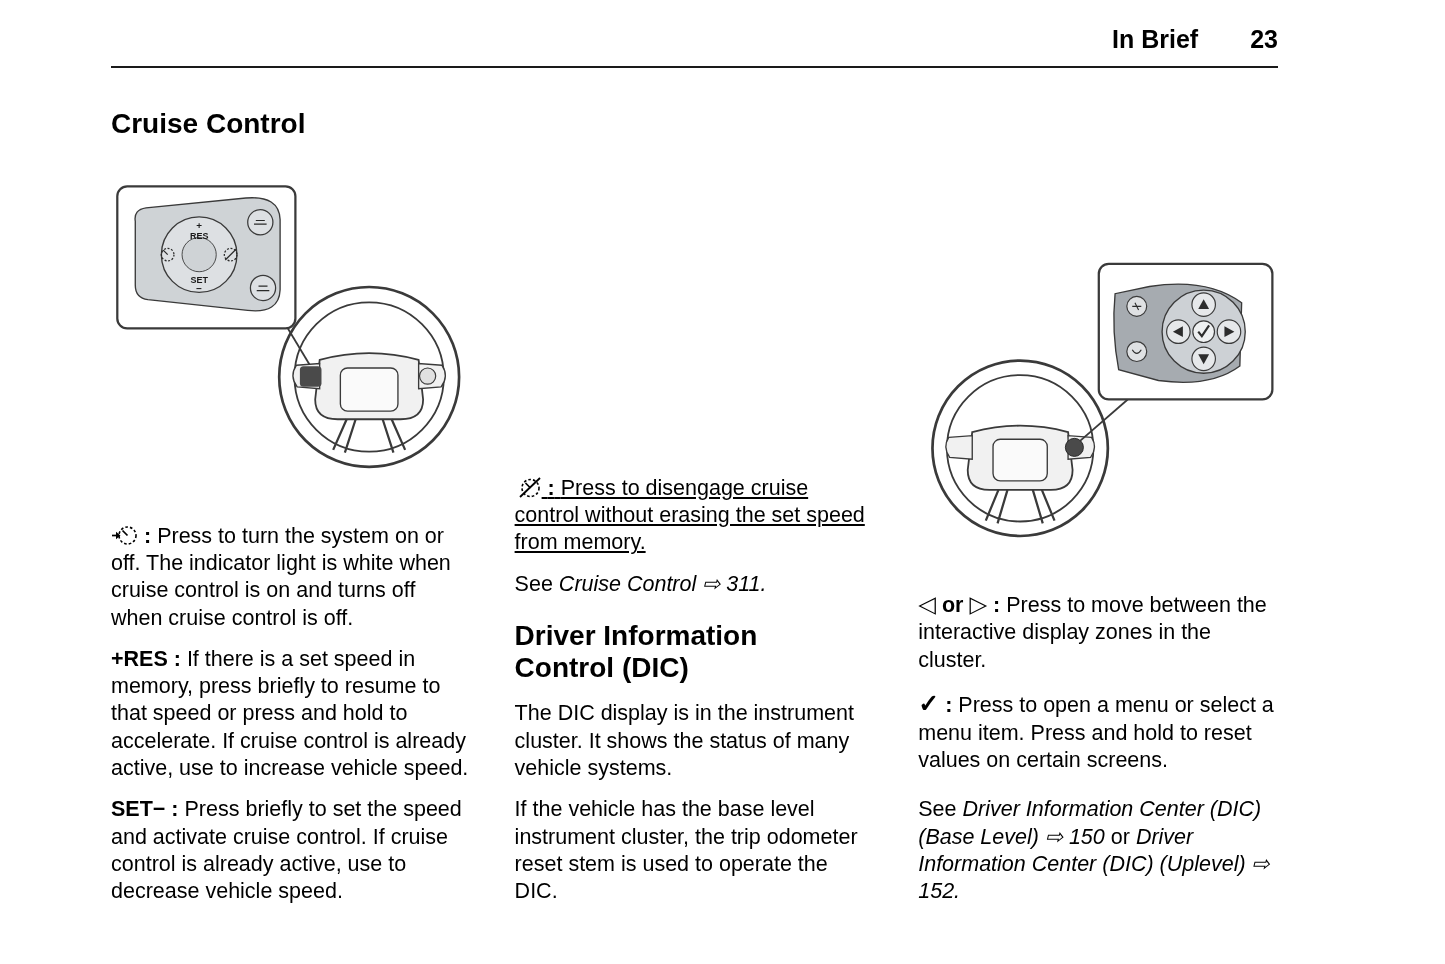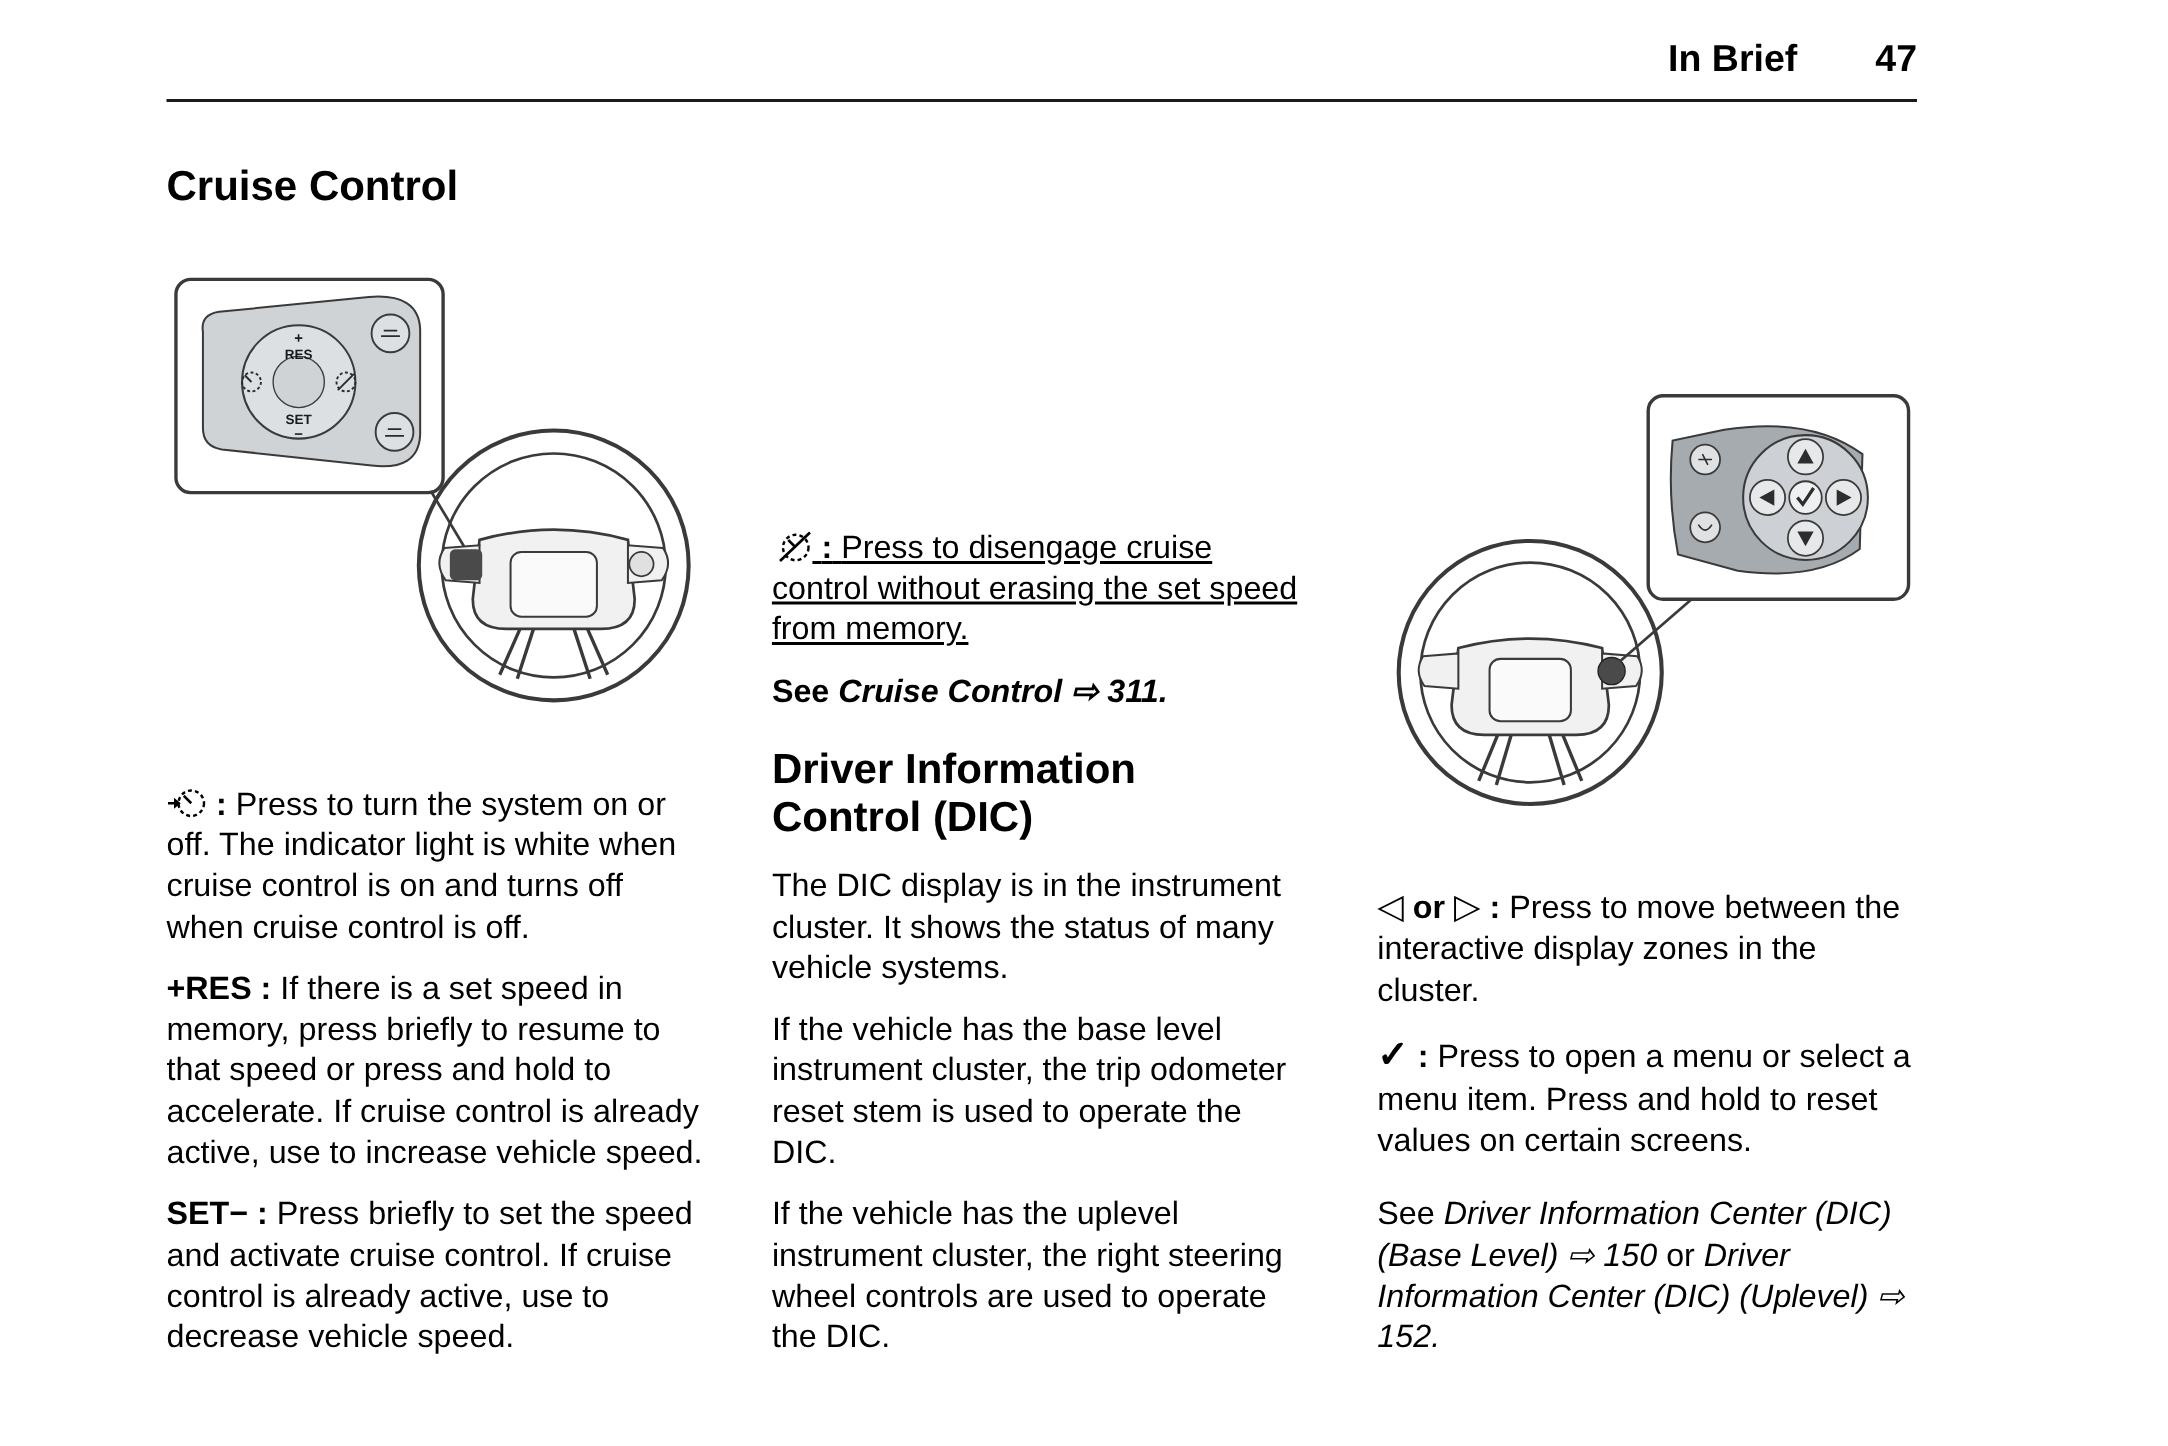--- a/index.html
+++ b/index.html
@@ -29,21 +29,21 @@
   svg text{font-family:"Liberation Sans",sans-serif;fill:#1a1a1a;}
   .ticon svg{vertical-align:-4px;}
 </style>
 </head>
 <body>
 
 <div class="page">
 
   <div class="header">
     <span>In Brief</span>
-    <span>47</span>
+    <span>23</span>
   </div>
   <div class="rule"></div>
 
   <div class="columns">
 
     <div class="col">
       <h2>Cruise Control</h2>
 
       <div class="illus illus-1">
         <svg viewBox="0 0 400 334">
@@ -112,31 +112,30 @@
       <p style="margin-top:6px;text-decoration:underline;">
         <span class="ticon"><svg width="27" height="23" viewBox="0 0 27 23">
               <circle cx="15.5" cy="12" r="8.5" fill="none" stroke="#000" stroke-width="1.6" stroke-dasharray="2.6 2.1"></circle>
               <line x1="15.5" y1="12" x2="10.5" y2="7" stroke="#000" stroke-width="1.7"></line>
               <line x1="5" y1="21" x2="25" y2="2" stroke="#000" stroke-width="1.8"></line>
             </svg></span>
         <span class="lead">:</span>
         <span>Press to disengage cruise control without erasing the set speed from memory.</span>
       </p>
 
-      <p style="margin-bottom:22px;font-weight:bold;">
+      <p style="margin-bottom:22px;">
         <span>See</span>
         <span class="ref">Cruise Control</span>
         <span class="ref">⇨ 311.</span>
       </p>
 
       <h2 class="dic">Driver Information Control (DIC)</h2>
 
       <p>The DIC display is in the instrument cluster. It shows the status of many vehicle systems.</p>
       <p>If the vehicle has the base level instrument cluster, the trip odometer reset stem is used to operate the DIC.</p>
-      <p>If the vehicle has the uplevel instrument cluster, the right steering wheel controls are used to operate the DIC.</p>
     </div>
 
     <div class="divider"></div>
 
     <div class="col">
 
       <div class="illus illus-2">
         <svg viewBox="0 0 398 316">
 
           <circle cx="113" cy="207" r="97" fill="none" stroke="#3a3a3a" stroke-width="3"></circle>

